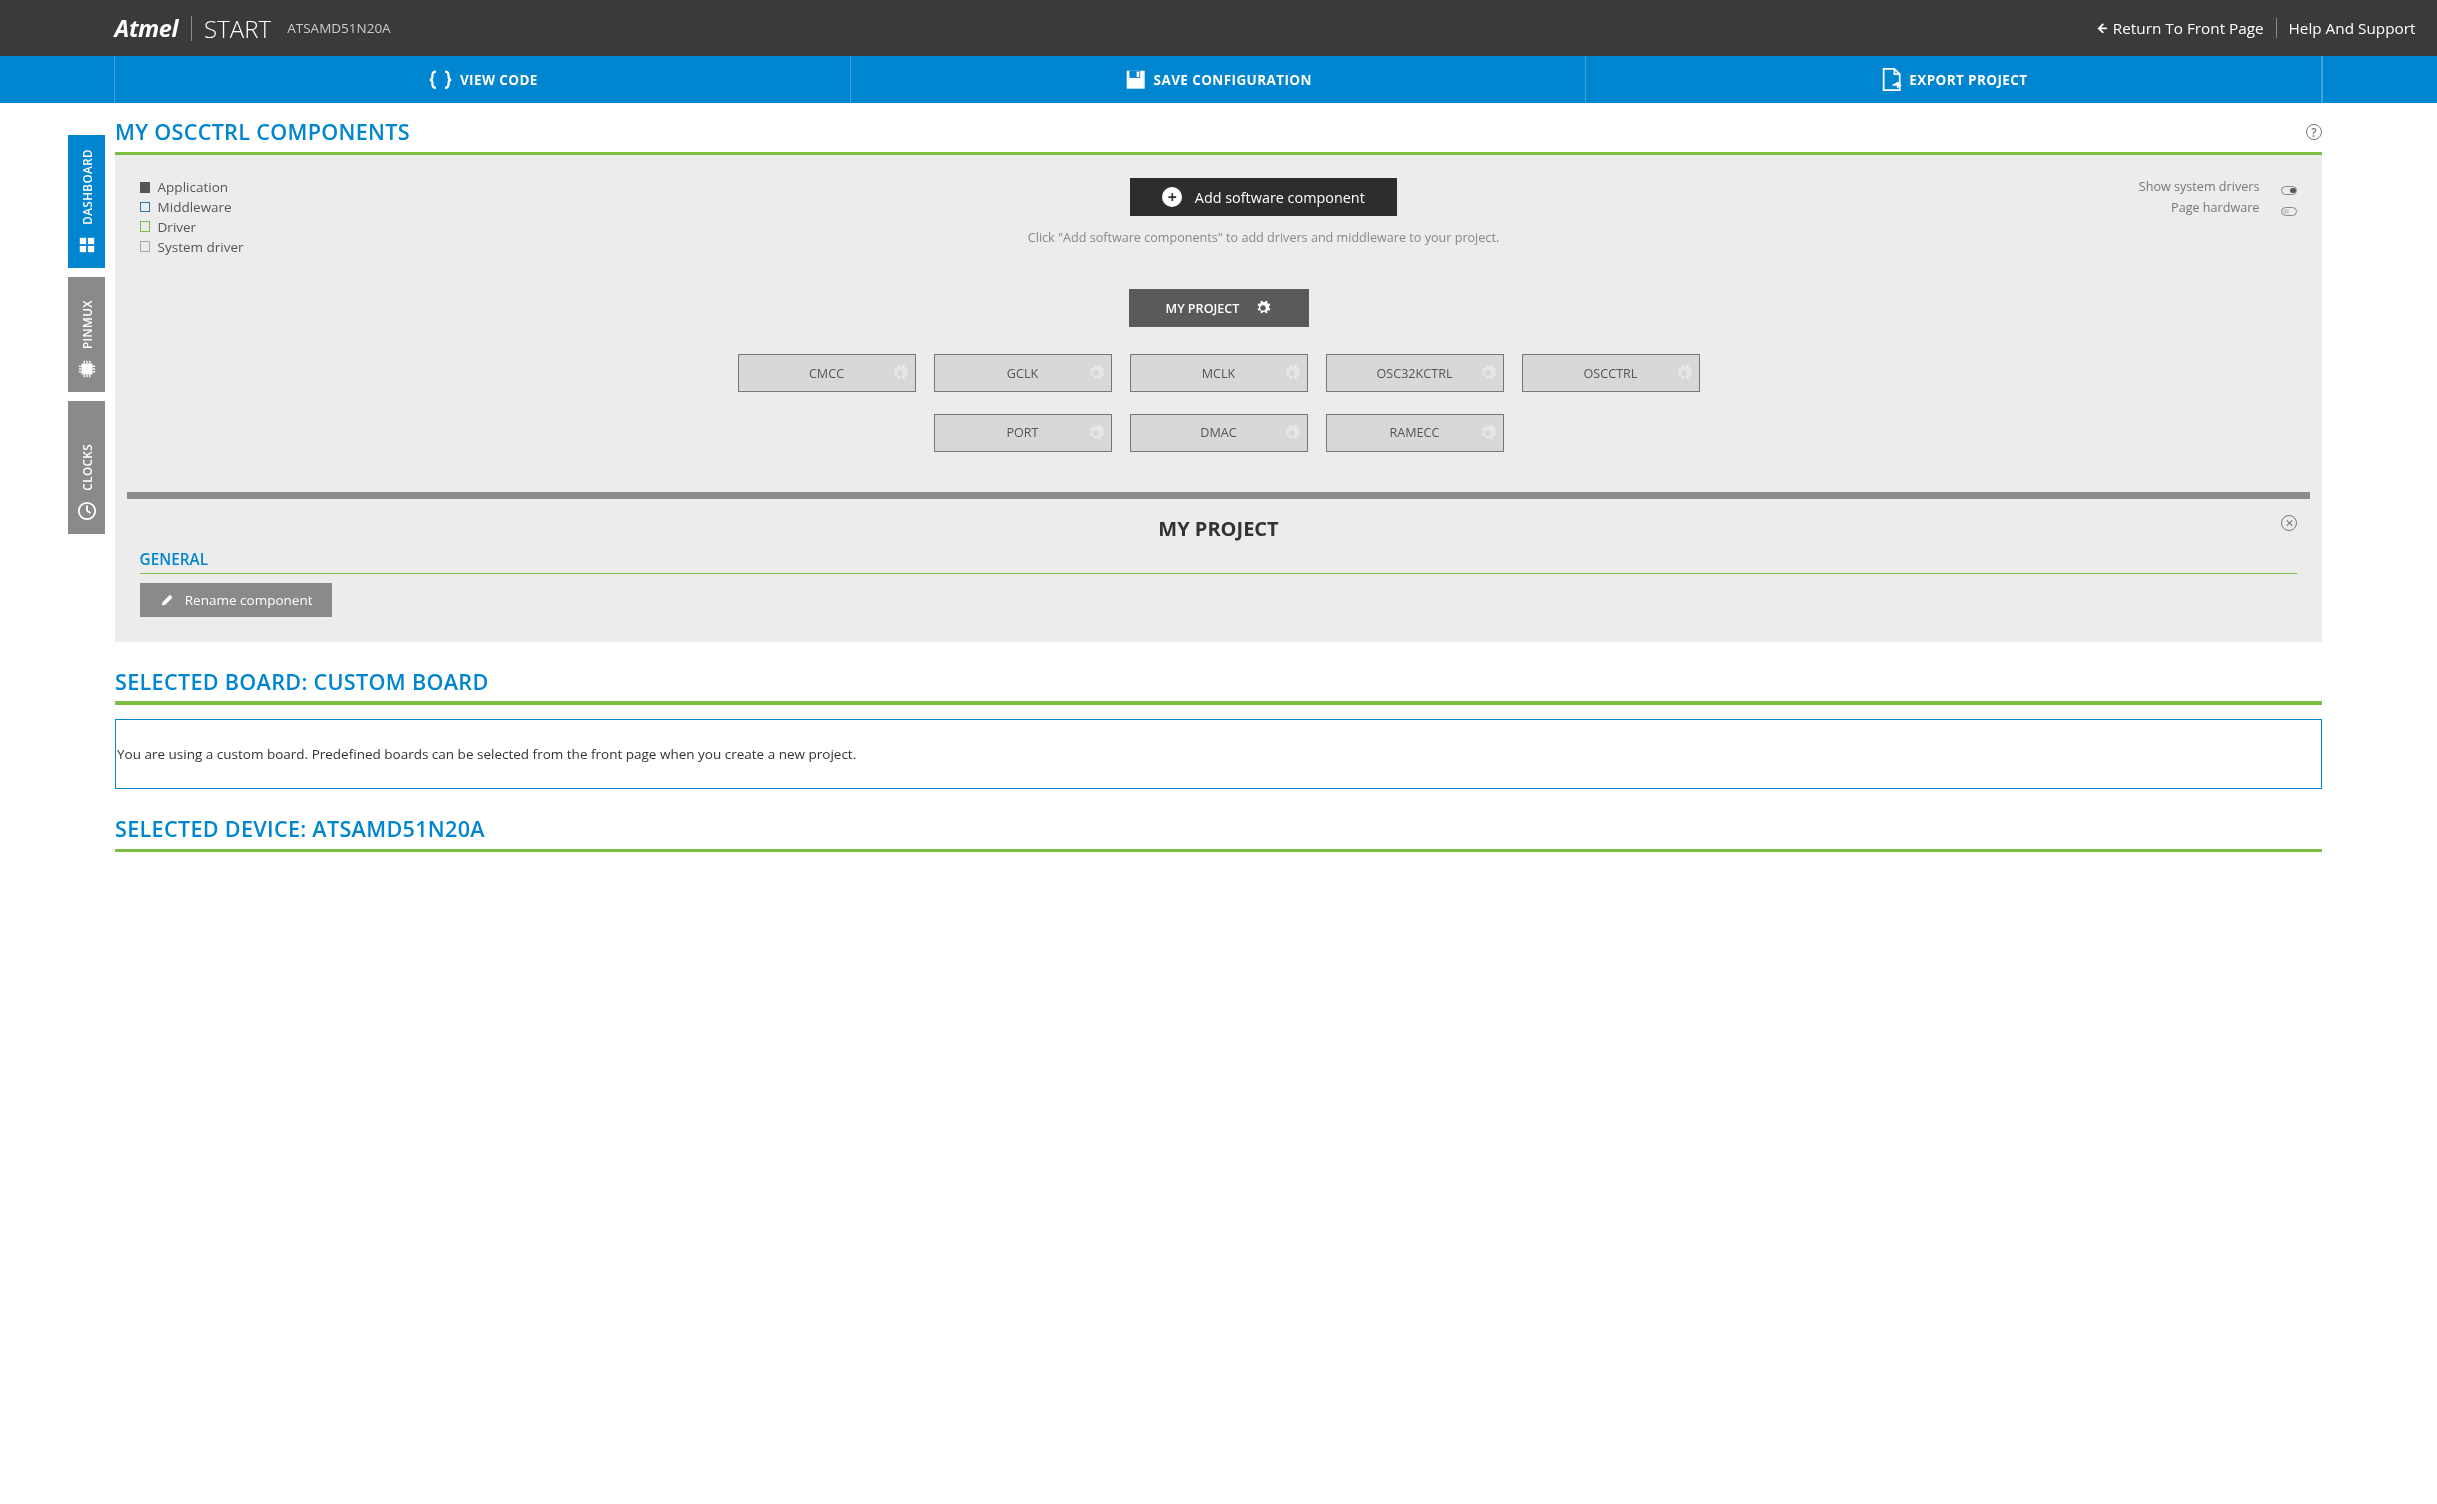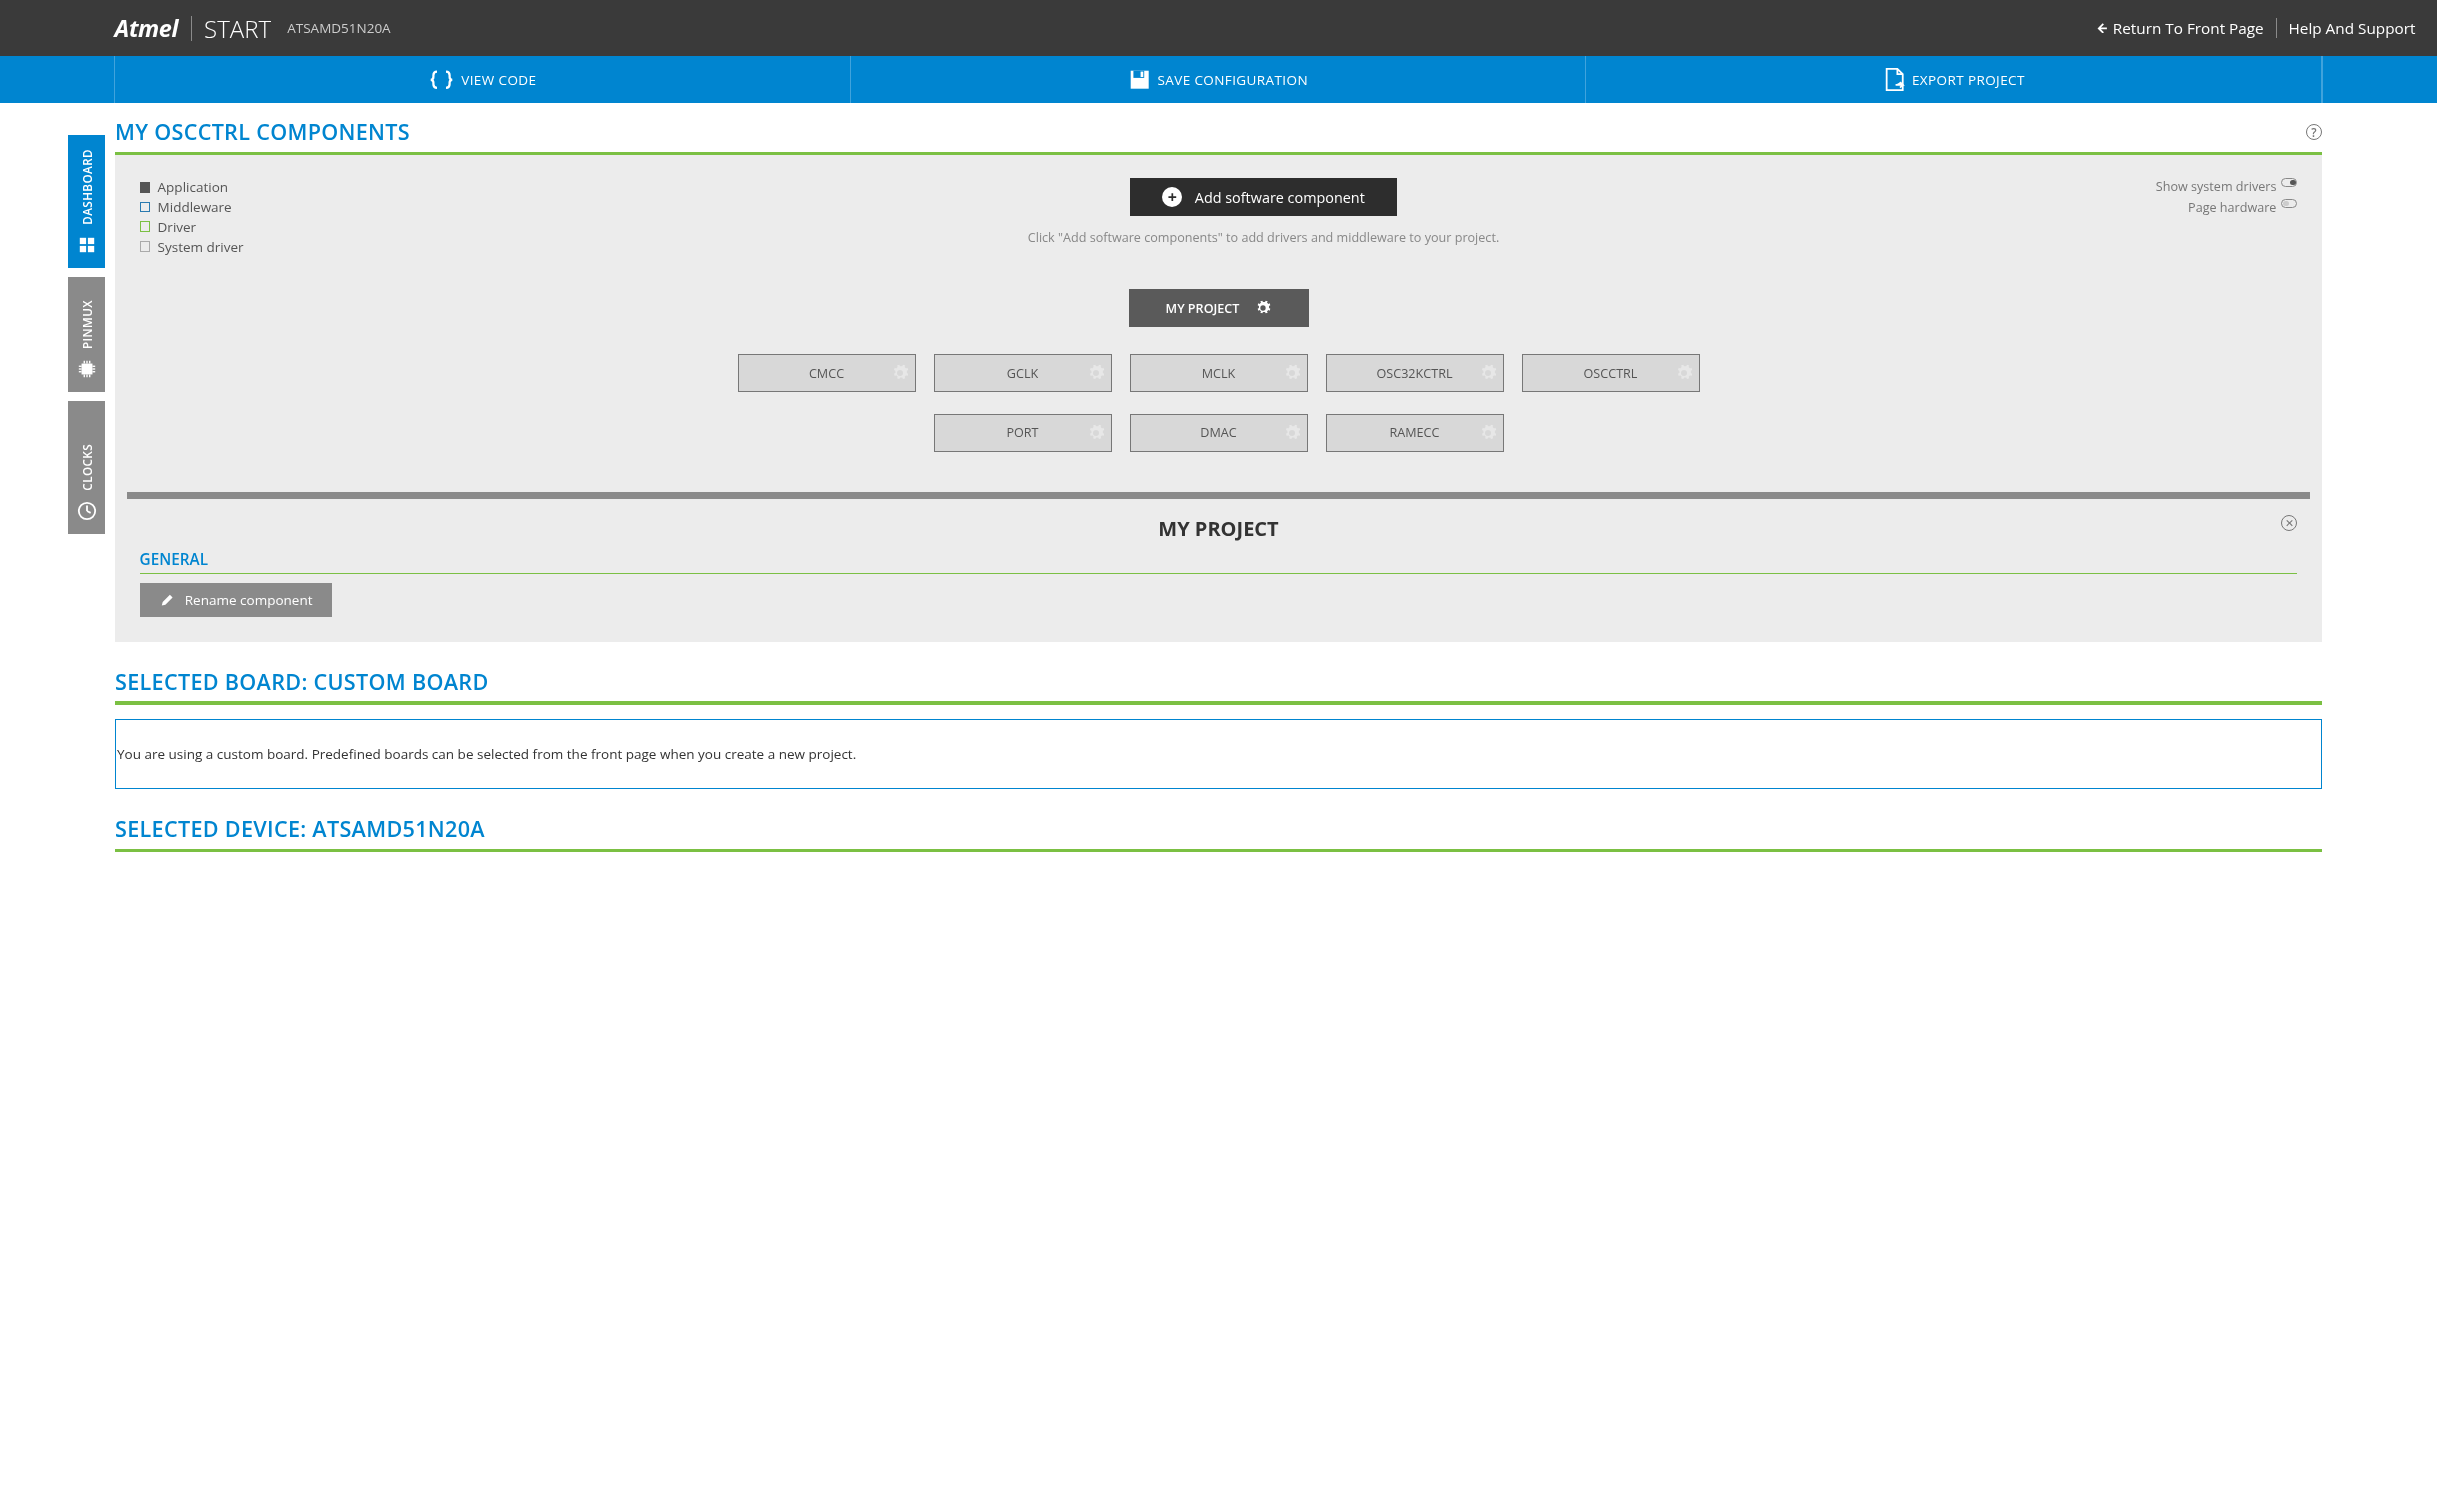--- a/index.html
+++ b/index.html
@@ -12,21 +12,21 @@
 .logo-divider { width: 0.9px; height: 25px; background: #8a8a8a; }
 .start-label { font-size: 24px; font-weight: 300; }
 .device-label { font-size: 13.5px; font-weight: 400; color: #ccc; margin-left: 3.6px; }
 .topbar-right { margin-left: auto; display: flex; align-items: center; gap: 12px; }
 .top-link { color: #fff; font-size: 15.3px; cursor: pointer; display: flex; align-items: center; gap: 5.4px; }
 .top-divider { width: 0.9px; height: 20px; background: #8a8a8a; }
 
 
 .actionbar { background: #0085d0; height: 47px; display: flex; }
 .action-spacer-left { width: 115px; border-right: 0.9px solid rgba(255,255,255,0.25); }
-.action-btn { flex: 1; display: flex; align-items: center; justify-content: center; gap: 6px; color: #fff; font-weight: 400; font-size: 13.5px; letter-spacing: 0.4px; cursor: pointer; border-right: 0.9px solid rgba(255,255,255,0.25); }
+.action-btn { flex: 1; display: flex; align-items: center; justify-content: center; gap: 6px; color: #fff; font-weight: 700; font-size: 13.5px; letter-spacing: 0.4px; cursor: pointer; border-right: 0.9px solid rgba(255,255,255,0.25); }
 .action-btn:last-child { border-right: none; }
 .action-spacer-right { width: 115px; border-left: 0.9px solid rgba(255,255,255,0.25); }
 
 
 .sidetabs { position: absolute; left: 68px; top: 135px; width: 37px; display: flex; flex-direction: column; gap: 9px; }
 .sidetab { background: #8a8a8a; color: #fff; display: flex; flex-direction: column; align-items: center; justify-content: flex-end; padding: 12.6px 0; cursor: pointer; font-size: 11.7px; font-weight: 600; letter-spacing: 0.4px; gap: 9px; }
 .sidetab.active { background: #0085d0; }
 .sidetab-label { writing-mode: vertical-rl; transform: rotate(180deg); }
 .sidetab-icon { width: 21.6px; height: 21.6px; display: flex; align-items: center; justify-content: center; }
 
@@ -46,21 +46,21 @@
 .legend-sq.blue { border-color: #2a7ab0; }
 .legend-sq.green { border-color: #7bc043; }
 .legend-sq.gray { border-color: #aaa; }
 
 .center-col { flex: 1; display: flex; flex-direction: column; align-items: center; }
 .add-sw-btn { background: #2d2d2d; color: #fff; padding: 9px 32px; display: flex; align-items: center; gap: 12.6px; font-size: 14.4px; cursor: pointer; }
 .plus-circle { width: 20px; height: 20px; border-radius: 50%; background: #fff; color: #2d2d2d; display: flex; align-items: center; justify-content: center; font-weight: 700; font-size: 16px; }
 .hint-text { color: #888; font-size: 12.6px; margin-top: 12.6px; text-align: center; }
 
 .toggles-col { width: 180px; display: flex; flex-direction: column; gap: 3.6px; align-items: flex-end; color: #777; font-size: 12.6px; }
-.toggle-row { display: flex; align-items: flex-start; gap: 5px; cursor: pointer; }
+.toggle-row { display: flex; align-items: flex-end; gap: 22px; cursor: pointer; }
 .toggle-sw { width: 16px; height: 9px; border: 0.9px solid #888; border-radius: 5.4px; position: relative; display: inline-block; }
 .toggle-sw.on::after { content: ""; position: absolute; right: 0.9px; top: 0.9px; width: 5.4px; height: 5.4px; border-radius: 50%; background: #555; }
 .toggle-sw.off::after { content: ""; position: absolute; left: 0.9px; top: 0.9px; width: 5.4px; height: 5.4px; border-radius: 50%; background: #ccc; }
 
 
 .project-card { margin: 32px auto 0 auto; background: #5a5a5a; color: #fff; width: 180px; height: 38px; display: flex; align-items: center; justify-content: center; gap: 16px; font-size: 12.6px; font-weight: 600; cursor: pointer; }
 
 
 .nodes-wrap { padding: 27px 27px 18px 27px; }
 .nodes-row { display: flex; gap: 18px; justify-content: center; margin-bottom: 21.6px; }

